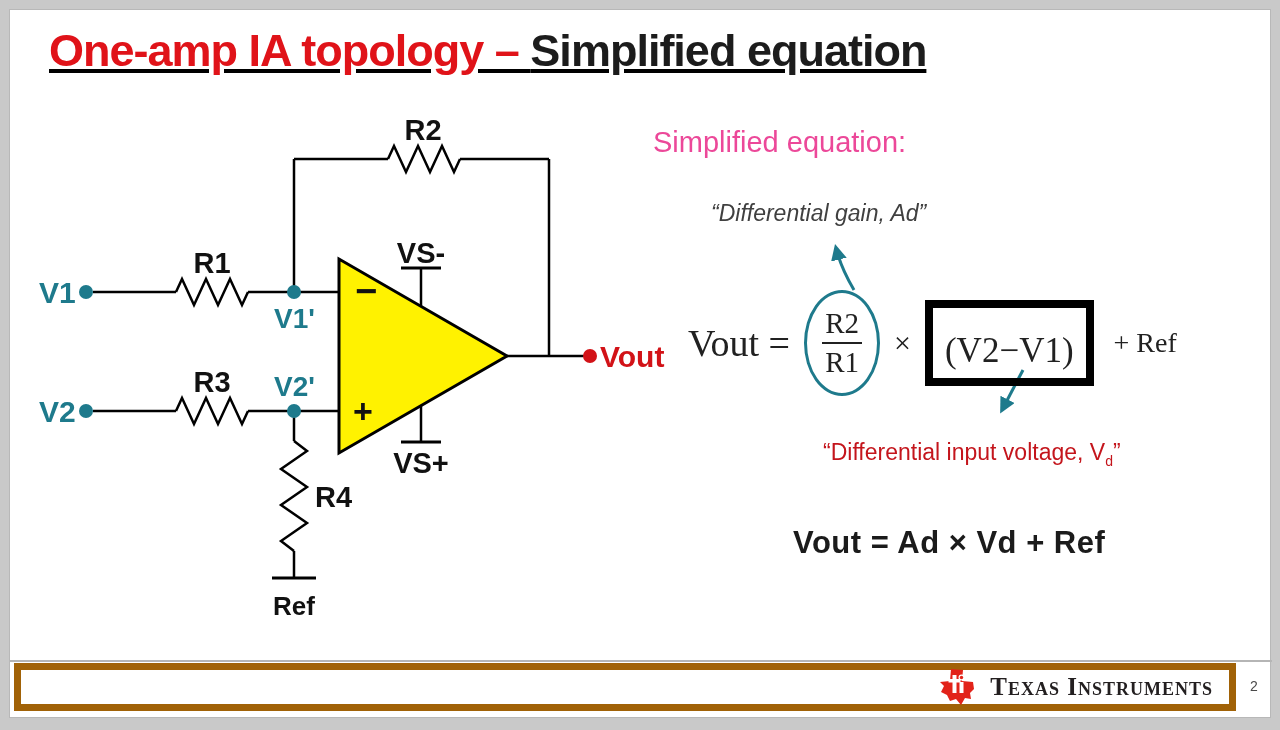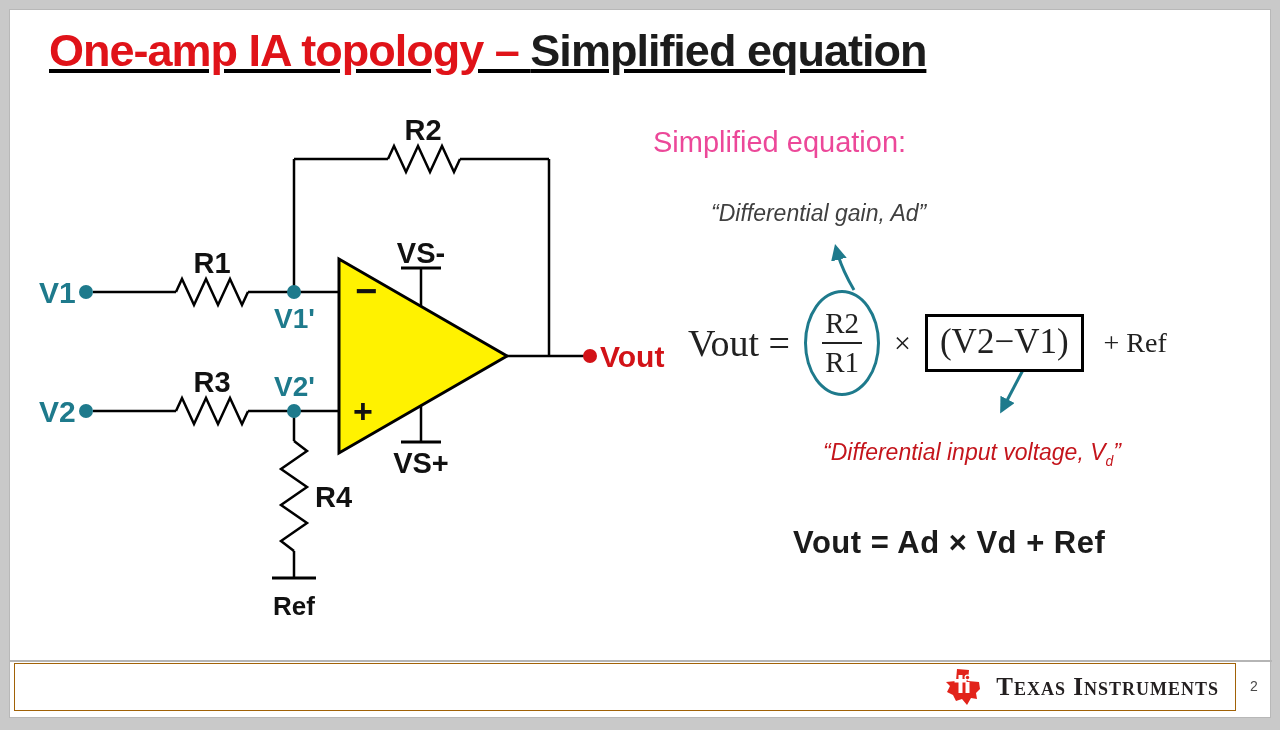--- a/index.html
+++ b/index.html
@@ -11,38 +11,38 @@
   .t-black{color:#1c1c1c;}
 
   .gfx{position:absolute;left:0;top:0;width:1262px;height:709px;}
   .gfx text{font-family:"Liberation Sans",sans-serif;font-weight:bold;fill:#111;}
   .gfx .teal{fill:#1e7a8c;}
   .gfx .red{fill:#d21217;}
 
   .heading{position:absolute;left:643px;top:116px;font-size:29px;color:#ec4899;}
 
   .gain-note{position:absolute;left:691px;top:190px;font-size:23px;font-style:italic;color:#404040;white-space:nowrap;margin-left:10px;}
-  .vd-note{position:absolute;left:813px;top:429px;font-size:23px;font-style:italic;color:#c4151c;white-space:nowrap;}
+  .vd-note{position:absolute;left:813px;top:429px;font-size:23px;color:#c4151c;white-space:nowrap;}
   .vd-note .sub{font-size:14px;position:relative;bottom:-6px;}
 
   .eq-row{position:absolute;left:678px;top:278px;height:110px;display:flex;align-items:center;gap:14px;
           font-family:"Liberation Serif",serif;color:#212121;white-space:nowrap;}
   .eq-lhs{font-size:38px;}
   .eq-ellipse{width:70px;height:100px;border:3px solid #1e7a8c;border-radius:50%;display:flex;align-items:center;justify-content:center;flex:0 0 auto;}
   .frac{display:flex;flex-direction:column;align-items:center;line-height:1;}
   .frac .num,.frac .den{font-size:29px;}
   .frac .bar{width:40px;border-top:2.5px solid #212121;margin:4px 0;}
   .eq-times{font-size:30px;}
-  .eq-box{border:3px solid #000000;padding:5px 12px 7px 12px;font-size:35px;}
+  .eq-box{border:8px solid #000000;padding:23px 12px 7px 12px;font-size:35px;}
   .eq-ref{font-size:28px;margin-left:6px;}
 
   .eq-simple{position:absolute;left:783px;top:515px;font-family:Liberation Sans, sans-serif;font-weight:bold;font-size:31px;color:#1b1b1b;white-space:nowrap;letter-spacing:0.5px;}
 
   .footer-divider{position:absolute;left:0;top:650px;width:1262px;height:2px;background:#b5b5b5;}
-  .footer-box{position:absolute;left:4px;top:653px;width:1222px;height:48px;background:#ffffff;border:1px solid #a16207;box-sizing:border-box;
+  .footer-box{position:absolute;left:4px;top:653px;width:1222px;height:48px;background:#ffffff;border:7px solid #a16207;box-sizing:border-box;
               display:flex;align-items:center;justify-content:flex-end;padding-right:16px;gap:15px;}
   .ti-word{font-family:"Liberation Serif",serif;font-variant:small-caps;font-weight:600;font-size:25px;letter-spacing:1px;color:#231f20;}
   .page-num{position:absolute;left:1228px;top:668px;width:32px;text-align:center;font-size:14px;color:#4a4a4a;}
 </style>
 </head>
 <body>
 
 <div class="slide">
 
   <div class="title"><span class="t-red">One-amp IA topology – </span><span class="t-black">Simplified equation</span></div>

